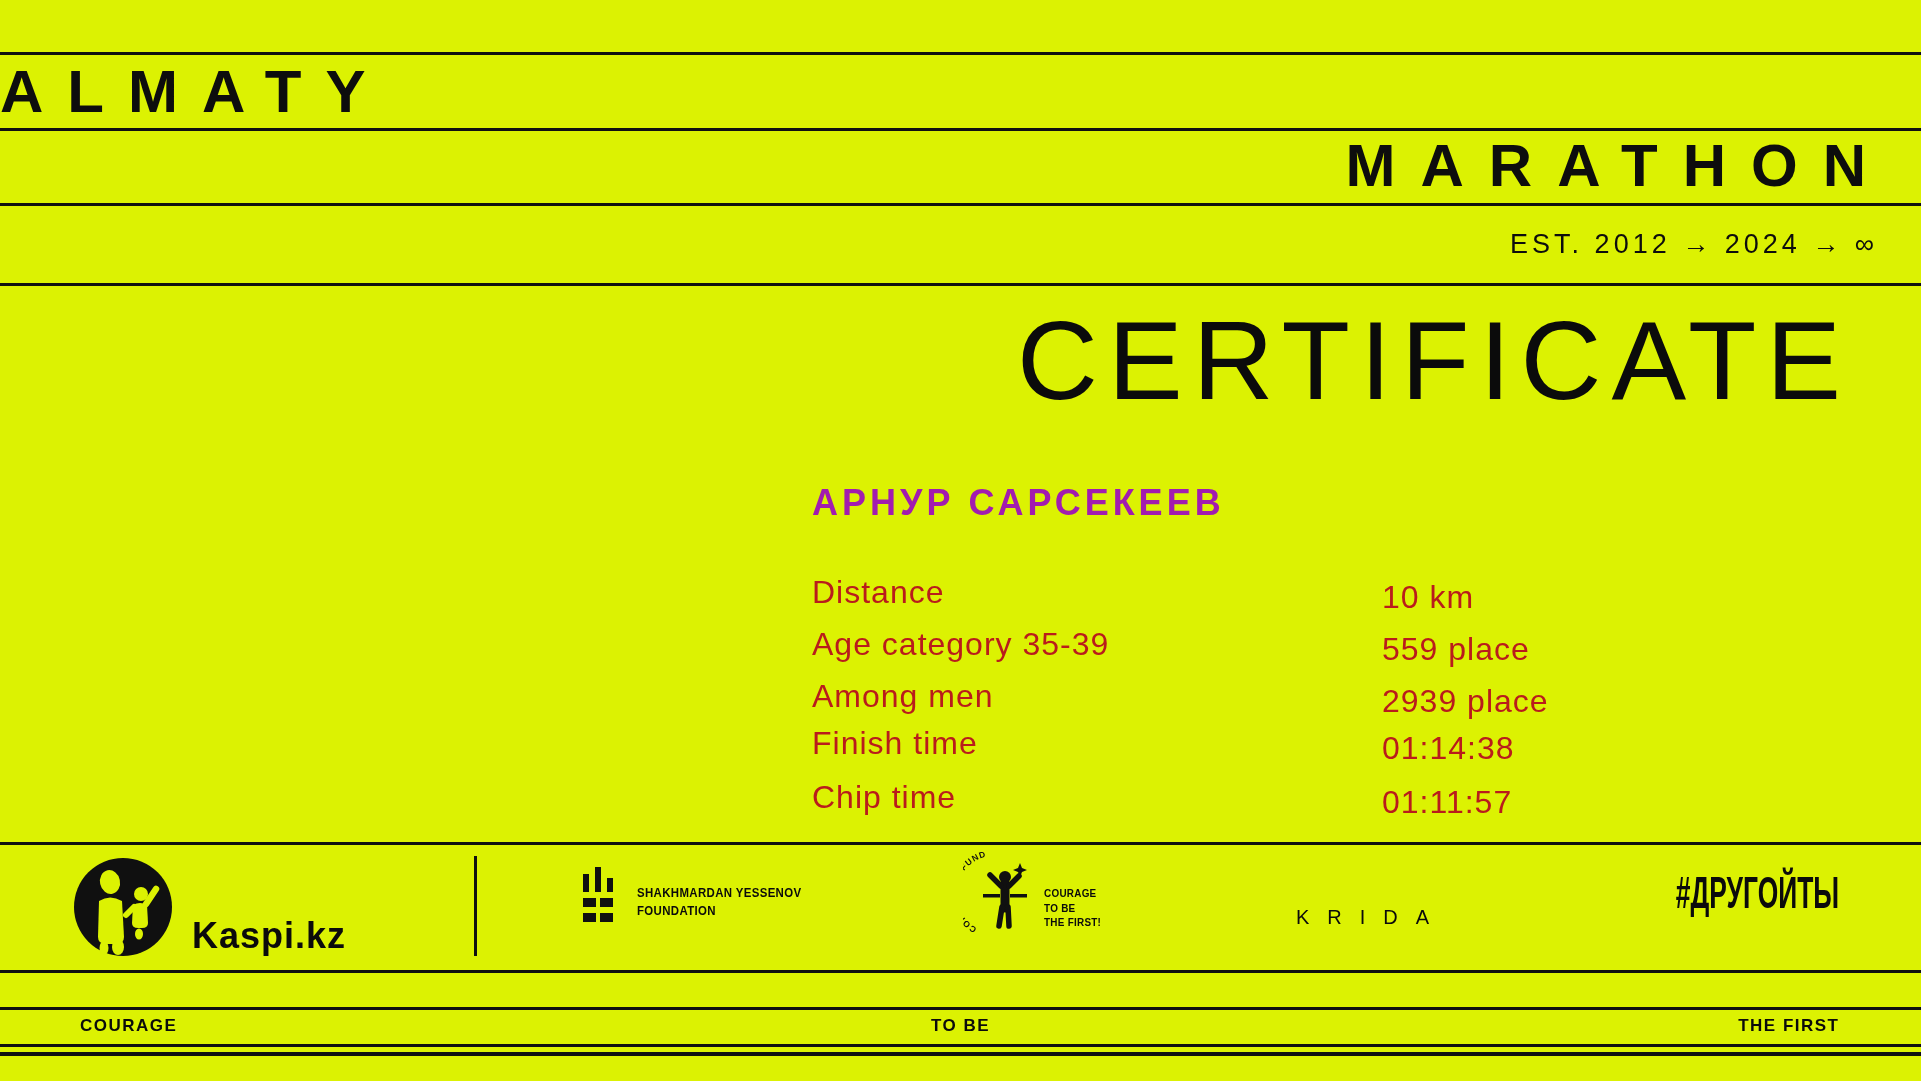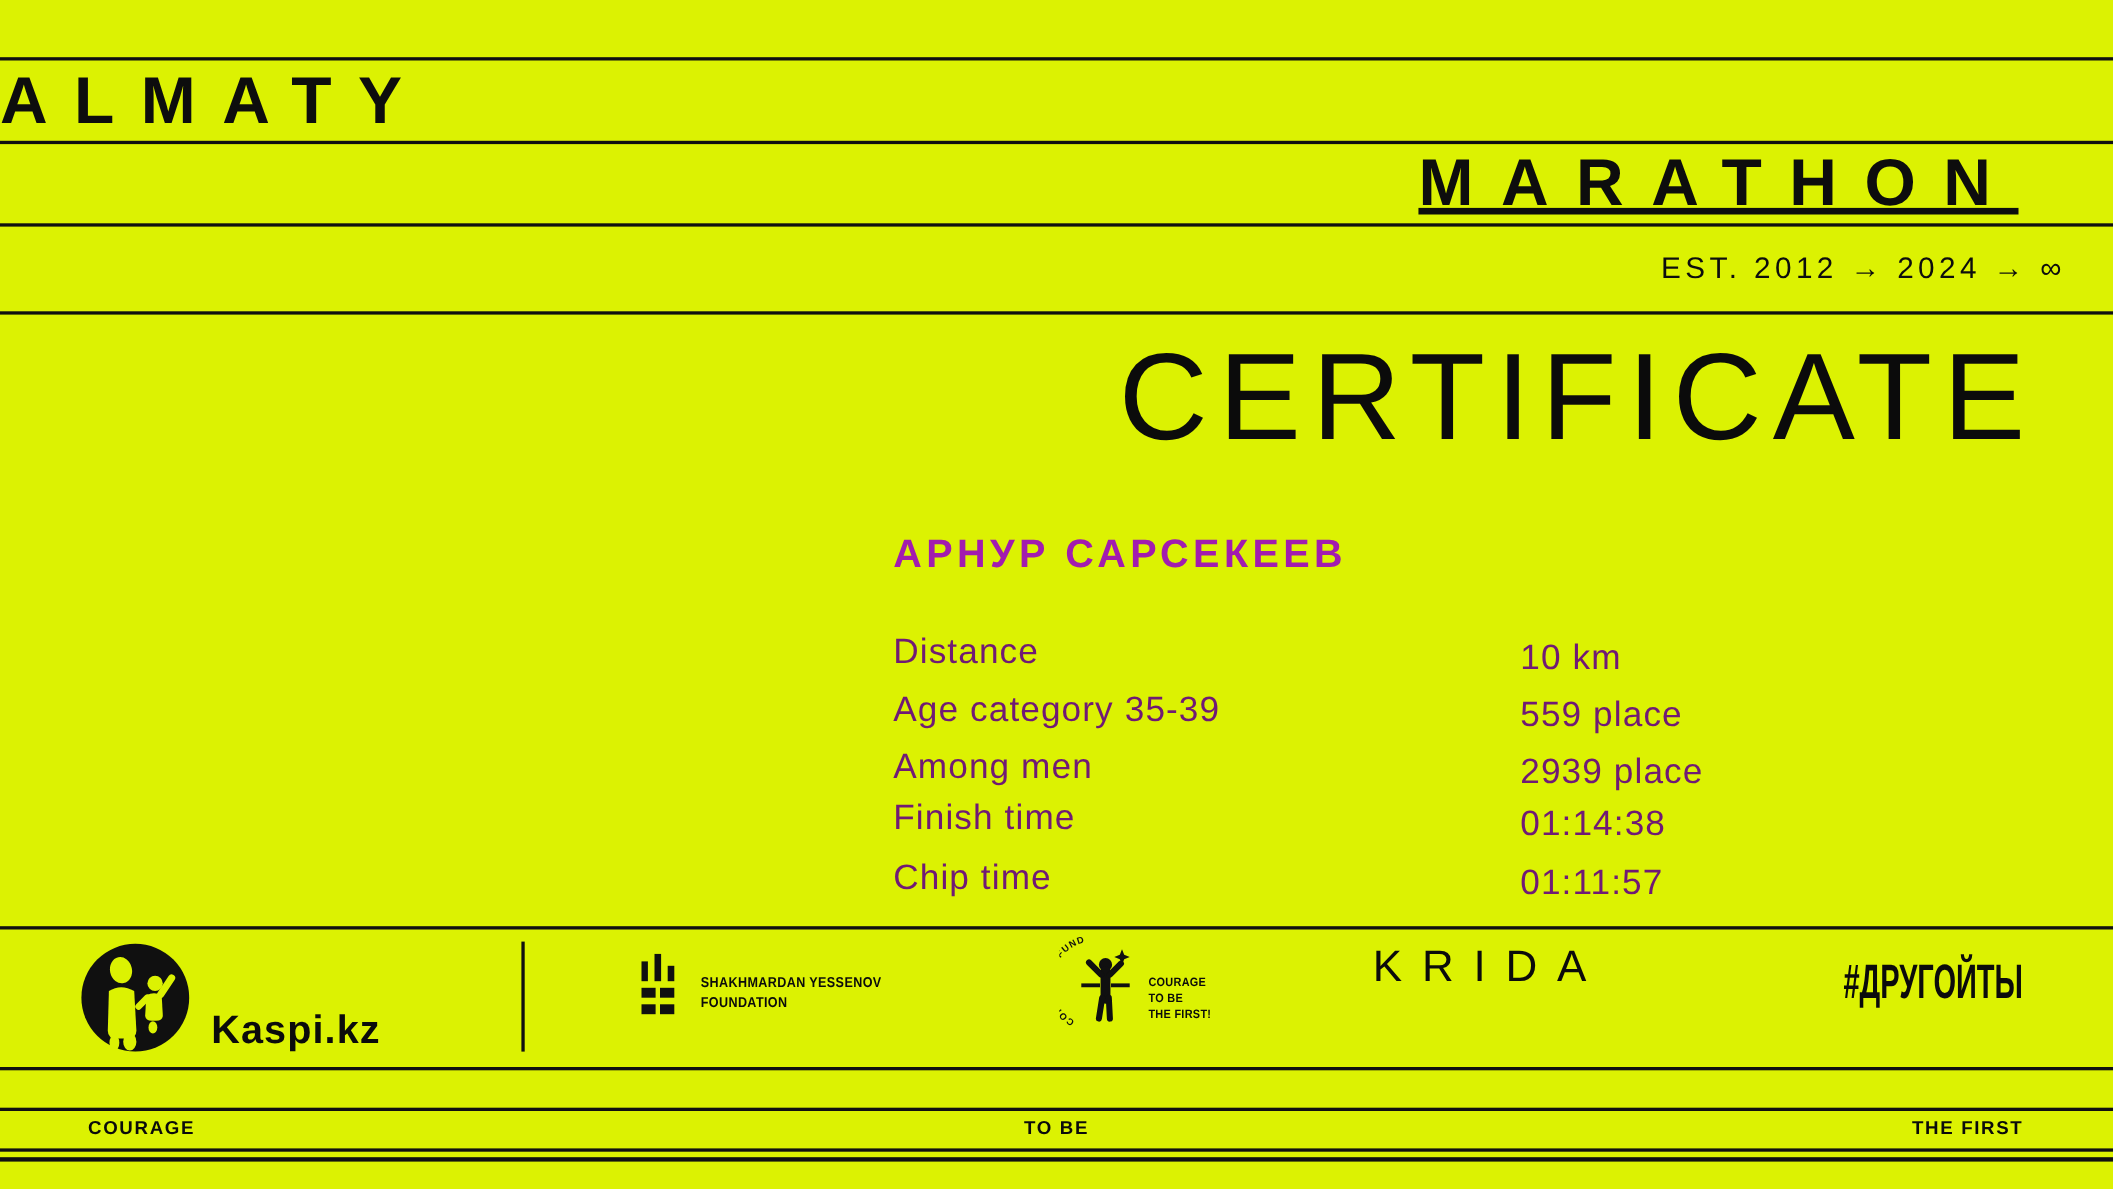--- a/index.html
+++ b/index.html
@@ -6,49 +6,49 @@
   .page{
     position:relative;width:1921px;height:1081px;overflow:hidden;
     background:#dcf202;color:#0d0d0d;
     font-family:"Liberation Sans", sans-serif;
     -webkit-font-smoothing:antialiased;
   }
   .hline{position:absolute;left:0;width:1921px;height:3px;background:#101010;}
   .band{position:absolute;left:0;width:1921px;display:flex;align-items:center;}
   .band-almaty{top:55px;height:73px;box-sizing:border-box;}
   .band-almaty span{font-size:60px;font-weight:700;letter-spacing:24px;}
-  .band-marathon{top:131px;height:69px;justify-content:flex-end;padding-right:111px;box-sizing:border-box;text-decoration:underline;}
+  .band-marathon{top:131px;height:69px;justify-content:flex-end;padding-right:55px;box-sizing:border-box;}
   .band-marathon span{font-size:60px;font-weight:700;letter-spacing:25px;margin-right:-25px;}
   .band-est{top:206px;height:77px;justify-content:flex-end;padding-right:47px;box-sizing:border-box;}
   .band-est span{font-size:27px;font-weight:500;letter-spacing:4px;margin-right:-4px;}
   .cert-title{
     position:absolute;top:305px;right:80px;
     font-size:112px;font-weight:400;line-height:112px;letter-spacing:10px;margin-right:-10px;
     color:#0b0b0b;white-space:nowrap;text-align:right;
   }
   .athlete{
     position:absolute;left:812px;top:482px;
     font-size:36px;font-weight:700;letter-spacing:4px;color:#a21caf;white-space:nowrap;
   }
-  .result-row{position:absolute;left:0;width:1921px;height:40px;color:#701a75;text-decoration:underline;}
+  .result-row{position:absolute;left:0;width:1921px;height:40px;color:#b91c1c;text-decoration:underline;}
   .result-row .lbl{position:absolute;left:812px;top:0;font-size:32px;letter-spacing:1px;white-space:nowrap;}
   .result-row .val{position:absolute;left:1382px;top:5px;font-size:32px;letter-spacing:1px;white-space:nowrap;}
   
   .kaspi-mark{position:absolute;left:73px;top:857px;width:100px;height:100px;}
   .kaspi-word{position:absolute;left:192px;top:857px;height:100px;display:flex;align-items:flex-end;
     font-size:36px;font-weight:700;letter-spacing:1px;color:#0b0b0b;}
   .v-divider{position:absolute;left:474px;top:856px;width:3px;height:100px;background:#101010;}
   .yessenov-mark{position:absolute;left:583px;top:867px;width:31px;height:58px;}
   .yessenov-text{position:absolute;left:637px;top:884px;font-size:13px;font-weight:700;line-height:18px;
     letter-spacing:0.4px;transform:scaleX(0.88);transform-origin:left center;color:#0b0b0b;white-space:nowrap;}
   .fund-mark{position:absolute;left:963px;top:850px;width:80px;height:90px;}
   .fund-text{position:absolute;left:1044px;top:886px;font-size:11px;font-weight:700;line-height:14.5px;
     letter-spacing:0.3px;transform:scaleX(0.9);transform-origin:left center;color:#0b0b0b;white-space:nowrap;}
-  .krida-word{position:absolute;left:1248px;top:857px;height:72px;display:flex;align-items:flex-start;
-    font-size:40px;font-weight:400;letter-spacing:18px;margin-right:-18px;color:#0b0b0b;}
+  .krida-word{position:absolute;left:1296px;top:857px;height:72px;display:flex;align-items:flex-end;
+    font-size:20px;font-weight:400;letter-spacing:18px;margin-right:-18px;color:#0b0b0b;}
   .hashtag-word{position:absolute;right:82px;top:857px;height:72px;display:flex;align-items:center;
     font-size:44px;font-weight:700;transform:scaleX(0.6);transform-origin:right center;color:#0b0b0b;white-space:nowrap;}
   .footer-row{position:absolute;left:0;top:1010px;width:1921px;height:32px;}
   .footer-row span{position:absolute;top:6px;font-size:17px;font-weight:700;letter-spacing:1.5px;color:#0b0b0b;}
   .footer-left{left:80px;}
   .footer-center{left:50%;transform:translateX(-50%);}
   .footer-right{right:83px;margin-right:-1.5px;}
 </style>
 </head>
 <body>

